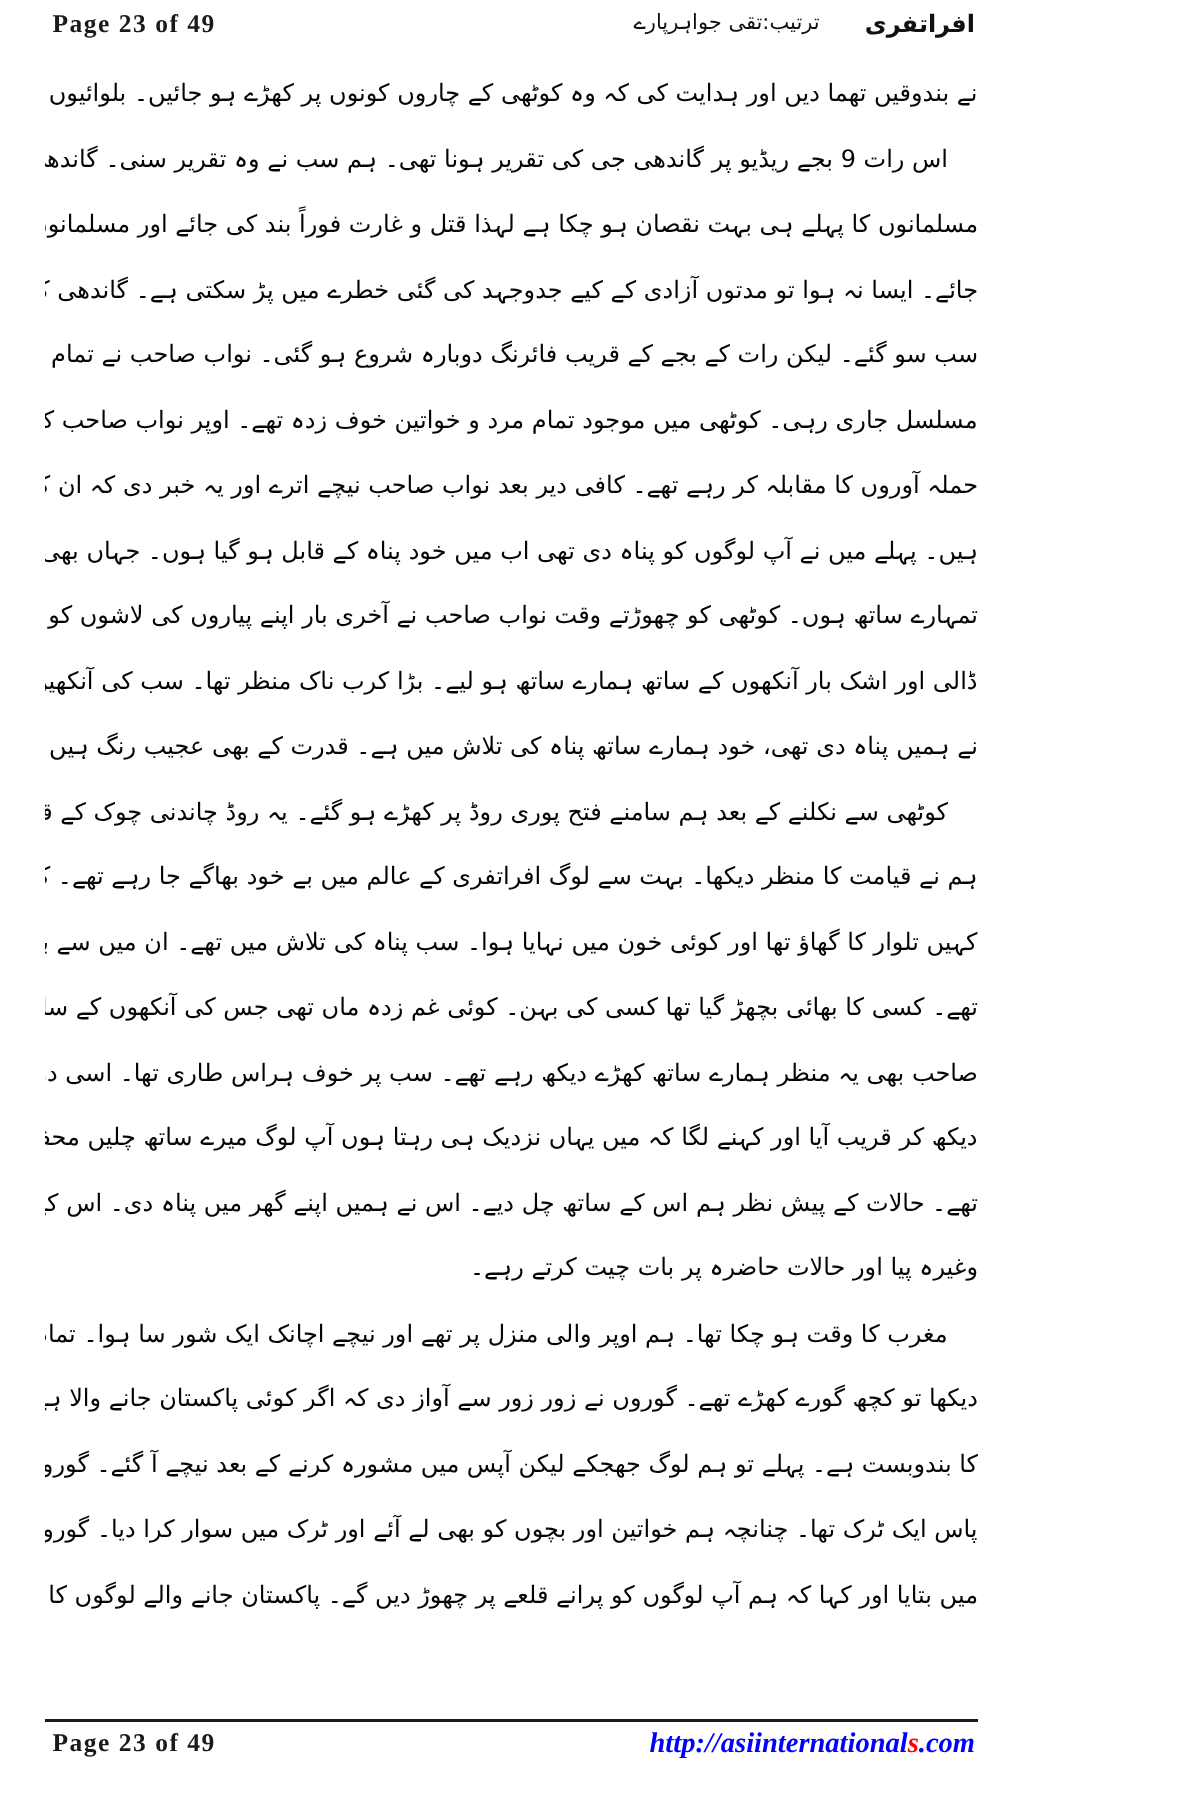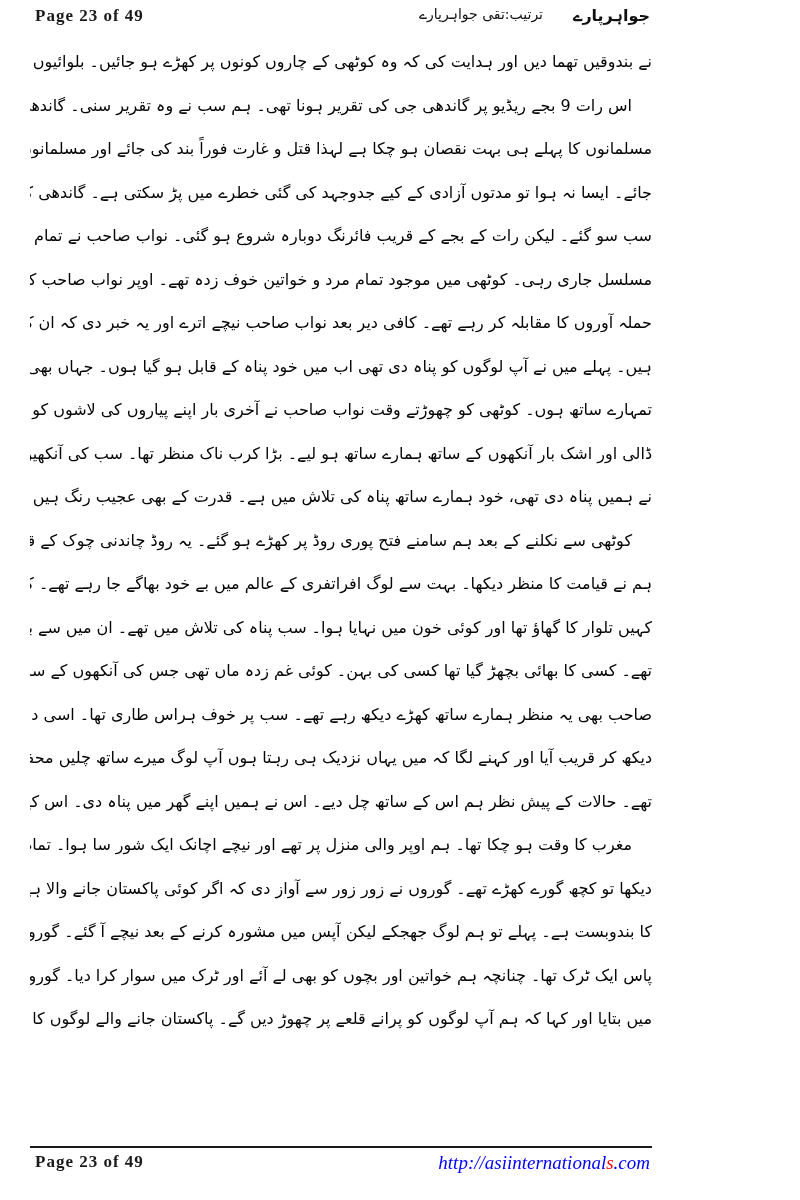--- a/index.html
+++ b/index.html
@@ -65,35 +65,35 @@
   .footer {
     position: absolute;
     top: 1152px; left: 35px; right: 30px;
     display: flex;
     justify-content: space-between;
     align-items: flex-start;
   }
   .site-url {
     direction: ltr;
     font-family: "Liberation Serif", serif;
-    font-weight: normal;
+    font-weight: bold;
     font-style: italic;
     font-size: 19px;
     text-decoration: none;
   }
 </style>
 </head>
 <body>
 
 <div class="page">
 
   <div class="header">
     <span class="page-num">Page 23 of 49</span>
     <span class="header-urdu">
-      <span class="book-title">جواہرپارے</span>
+      <span class="book-title">افراتفری</span>
       <span class="compiler">ترتیب:تقی جواہرپارے</span>
     </span>
   </div>
 
   <div class="body-text">
     <div class="line end">نے بندوقیں تھما دیں اور ہدایت کی کہ وہ کوٹھی کے چاروں کونوں پر کھڑے ہو جائیں۔ بلوائیوں کی نقل وحرکت پر نظر رکھیں۔</div>
     <div class="line indent">اس رات 9 بجے ریڈیو پر گاندھی جی کی تقریر ہونا تھی۔ ہم سب نے وہ تقریر سنی۔ گاندھی جی نے ہندوؤں اور سکھوں سے اپیل کی کہ</div>
     <div class="line">مسلمانوں کا پہلے ہی بہت نقصان ہو چکا ہے لہذا قتل و غارت فوراً بند کی جائے اور مسلمانوں کو فوراً اپنے گھر جانے دیا</div>
     <div class="line">جائے۔ ایسا نہ ہوا تو مدتوں آزادی کے کیے جدوجہد کی گئی خطرے میں پڑ سکتی ہے۔ گاندھی کی تقریر سن کر ہمیں کچھ تسلی ہوئی۔ پھر ہم</div>
     <div class="line">سب سو گئے۔ لیکن رات کے بجے کے قریب فائرنگ دوبارہ شروع ہو گئی۔ نواب صاحب نے تمام مردوں کو نیچے بھیج دیا۔ فائرنگ</div>
@@ -103,20 +103,21 @@
     <div class="line">تمہارے ساتھ ہوں۔ کوٹھی کو چھوڑتے وقت نواب صاحب نے آخری بار اپنے پیاروں کی لاشوں کو دیکھا۔ کوٹھی پر ایک مرتبہ نظر</div>
     <div class="line">ڈالی اور اشک بار آنکھوں کے ساتھ ہمارے ساتھ ہو لیے۔ بڑا کرب ناک منظر تھا۔ سب کی آنکھیں اشکبار تھیں۔ آج وہ شخص جس</div>
     <div class="line">نے ہمیں پناہ دی تھی، خود ہمارے ساتھ پناہ کی تلاش میں ہے۔ قدرت کے بھی عجیب رنگ ہیں۔ جسے چاہے غریب کر دے اور</div>
     <div class="line indent">کوٹھی سے نکلنے کے بعد ہم سامنے فتح پوری روڈ پر کھڑے ہو گئے۔ یہ روڈ چاندنی چوک کے قریب تھا۔ وہاں کھڑے ہوئے</div>
     <div class="line">ہم نے قیامت کا منظر دیکھا۔ بہت سے لوگ افراتفری کے عالم میں بے خود بھاگے جا رہے تھے۔ کسی کا بازو کٹا ہوا تھا، کسی کے</div>
     <div class="line">کہیں تلوار کا گھاؤ تھا اور کوئی خون میں نہایا ہوا۔ سب پناہ کی تلاش میں تھے۔ ان میں سے بہت سے اپنے عزیزوں تڑپتا چھوڑ آئے</div>
     <div class="line">تھے۔ کسی کا بھائی بچھڑ گیا تھا کسی کی بہن۔ کوئی غم زدہ ماں تھی جس کی آنکھوں کے سامنے اس کے بچوں کو قتل کیا گیا تھا۔ نواب</div>
     <div class="line">صاحب بھی یہ منظر ہمارے ساتھ کھڑے دیکھ رہے تھے۔ سب پر خوف ہراس طاری تھا۔ اسی دوران ایک کیپٹن وہاں آ نکلا۔ ہمیں</div>
     <div class="line">دیکھ کر قریب آیا اور کہنے لگا کہ میں یہاں نزدیک ہی رہتا ہوں آپ لوگ میرے ساتھ چلیں محفوظ رہیں گے۔ ہم تقریباً بارہ افراد</div>
     <div class="line">تھے۔ حالات کے پیش نظر ہم اس کے ساتھ چل دیے۔ اس نے ہمیں اپنے گھر میں پناہ دی۔ اس کے گھر میں ہم نے کچھ پانی</div>
+    <div class="line end">وغیرہ پیا اور حالات حاضرہ پر بات چیت کرتے رہے۔</div>
     <div class="line indent">مغرب کا وقت ہو چکا تھا۔ ہم اوپر والی منزل پر تھے اور نیچے اچانک ایک شور سا ہوا۔ تمام افراد گھبرا گئے، نیچے جھانک کر</div>
     <div class="line">دیکھا تو کچھ گورے کھڑے تھے۔ گوروں نے زور زور سے آواز دی کہ اگر کوئی پاکستان جانے والا ہے تو آ جائے، ہمارے پاس ان</div>
     <div class="line">کا بندوبست ہے۔ پہلے تو ہم لوگ جھجکے لیکن آپس میں مشورہ کرنے کے بعد نیچے آ گئے۔ گوروں سے بات چیت ہوئی تو ان کے</div>
     <div class="line">پاس ایک ٹرک تھا۔ چنانچہ ہم خواتین اور بچوں کو بھی لے آئے اور ٹرک میں سوار کرا دیا۔ گوروں نے ہمیں اپنے انتظام کے بارے</div>
     <div class="line">میں بتایا اور کہا کہ ہم آپ لوگوں کو پرانے قلعے پر چھوڑ دیں گے۔ پاکستان جانے والے لوگوں کا بندوبست وہیں سے ہوگا۔ گورے</div>
   </div>
 
   <div class="footer-rule"></div>
   <div class="footer">
     <span class="page-num">Page 23 of 49</span>

